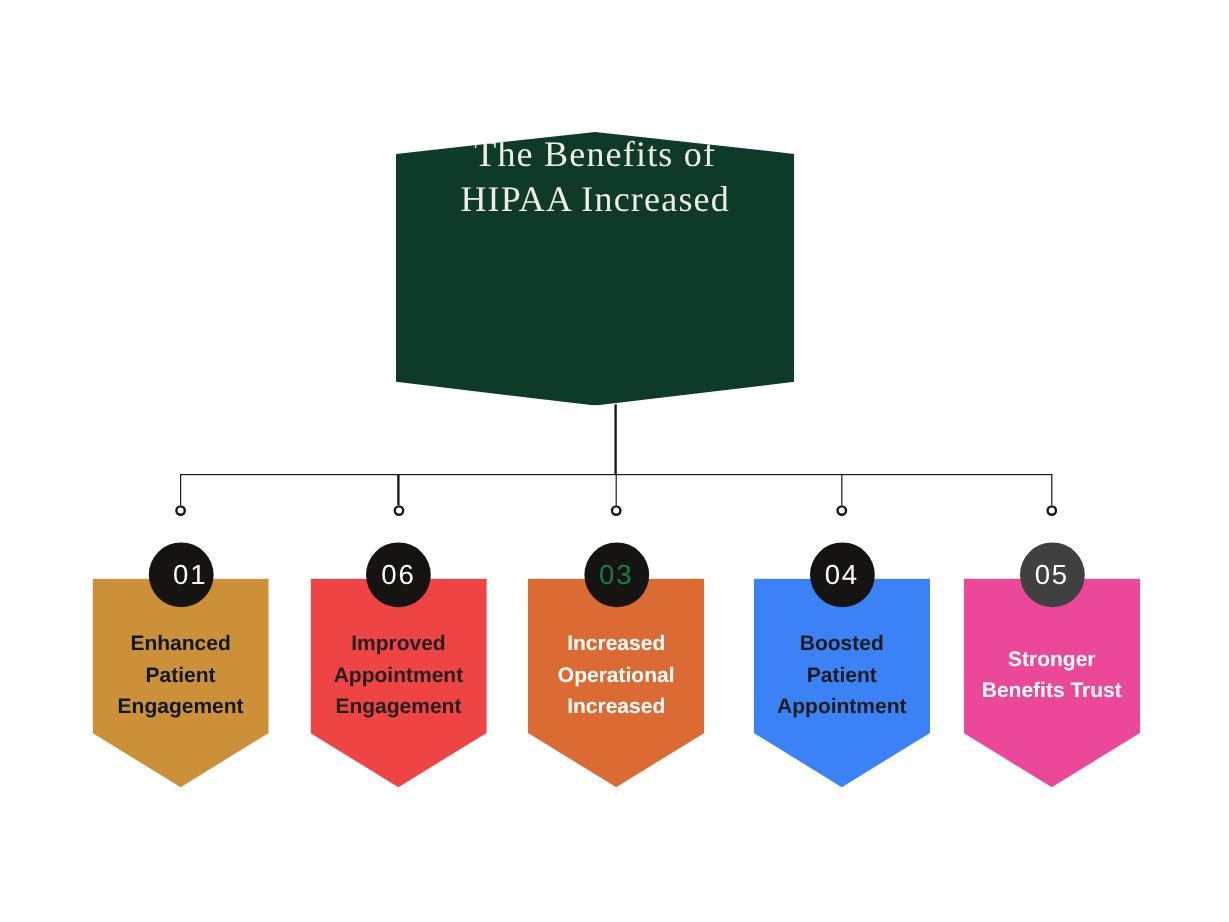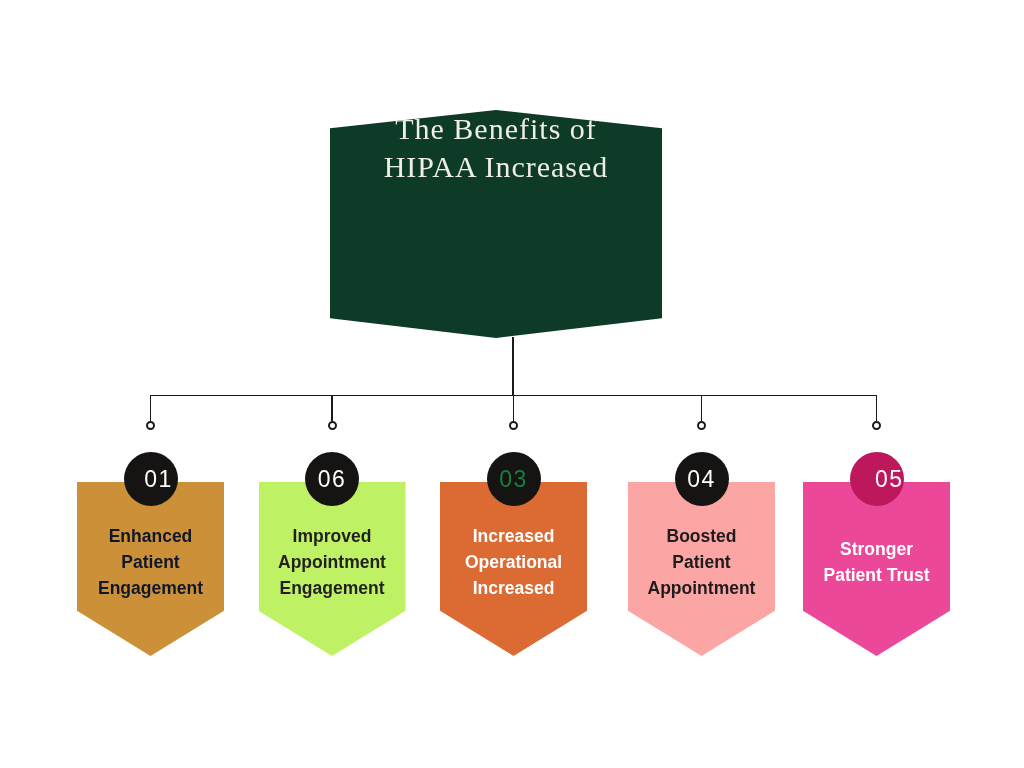--- a/index.html
+++ b/index.html
@@ -85,21 +85,21 @@
       </div>
     </div>
   </div>
 
   <div class="branch b2">
     <div class="drop" style="background: rgb(26, 26, 26);"></div>
     <div class="node"></div>
     <div class="badge" style="background: rgb(22, 19, 19);">
       <span class="num" style="color: rgb(255, 255, 255);">06</span>
     </div>
-    <div class="banner" style="background: #bef264;">
+    <div class="banner" style="background: #ef4444;">
       <div class="label" style="color: rgb(35, 31, 32);">
         <span>Improved</span>
         <span>Appointment</span>
         <span>Engagement</span>
       </div>
     </div>
   </div>
 
   <div class="branch b3">
     <div class="drop" style="background: rgb(26, 26, 26);"></div>
@@ -115,36 +115,36 @@
       </div>
     </div>
   </div>
 
   <div class="branch b4">
     <div class="drop" style="background: rgb(26, 26, 26);"></div>
     <div class="node"></div>
     <div class="badge" style="background: rgb(22, 19, 19);">
       <span class="num" style="color: rgb(255, 255, 255);">04</span>
     </div>
-    <div class="banner" style="background: #fca5a5;">
+    <div class="banner" style="background: #3b82f6;">
       <div class="label" style="color: rgb(31, 27, 28);">
         <span>Boosted</span>
         <span>Patient</span>
         <span>Appointment</span>
       </div>
     </div>
   </div>
 
   <div class="branch b5">
     <div class="drop" style="background: rgb(26, 26, 26);"></div>
     <div class="node"></div>
-    <div class="badge" style="background: #be185d; justify-content: flex-end;">
+    <div class="badge" style="background: #404040;">
       <span class="num" style="color: rgb(255, 255, 255);">05</span>
     </div>
     <div class="banner" style="background: #ec4899;">
       <div class="label" style="color: rgb(255, 255, 255);">
         <span>Stronger</span>
-        <span>Patient Trust</span>
+        <span>Benefits Trust</span>
       </div>
     </div>
   </div>
 
 </div>
 
 </body></html>

